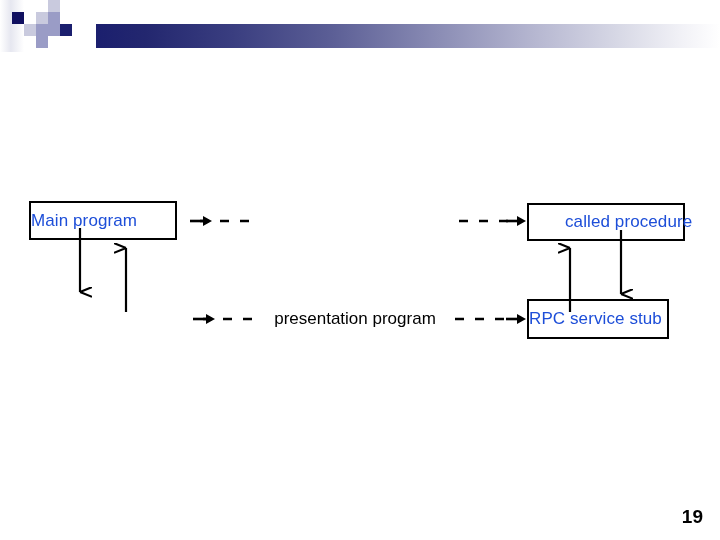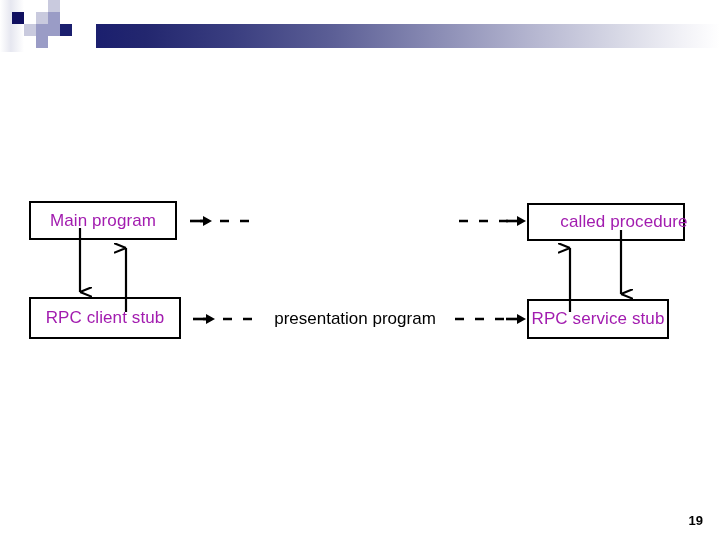--- a/index.html
+++ b/index.html
@@ -63,23 +63,23 @@
     width: 720px;
     height: 540px;
   }
   .node-box {
     position: absolute;
     box-sizing: border-box;
     border: 2px solid #000000;
     background: #ffffff;
     display: flex;
     align-items: center;
-    justify-content: center;
+    justify-content: flex-start;
     font-size: 17px;
-    color: #a21caf;
+    color: #1d4ed8;
     letter-spacing: 0.1px;
     white-space: nowrap;
   }
   #box-main-program   { left: 29px;  top: 201px; width: 148px; height: 39px; }
   #box-rpc-client     { left: 29px;  top: 297px; width: 152px; height: 42px; }
   #box-called-proc    { left: 527px; top: 203px; width: 158px; height: 38px; padding-left: 36px; }
   #box-rpc-service    { left: 527px; top: 299px; width: 142px; height: 40px; }
 
   .edge-label {
     position: absolute;
@@ -97,21 +97,21 @@
     top: 0;
     width: 720px;
     height: 540px;
     overflow: visible;
   }
 
   #page-number {
     position: absolute;
     right: 17px;
     bottom: 12px;
-    font-size: 13px;
+    font-size: 19px;
     font-weight: bold;
     color: #000000;
   }
 </style>
 </head>
 <body>
 
 <div id="slide">
 
   <div id="header-deco">
@@ -134,23 +134,20 @@
         <div class="deco-sq" style="left: 48px; top: 36px; background: rgb(255, 255, 255);"></div>
       </div>
   </div>
 
   <div id="diagram">
 
     <div class="node-box" id="box-main-program">
       <span>Main program</span>
     </div>
 
-    <div class="node-box" id="box-rpc-client">
-      <span>RPC client stub</span>
-    </div>
 
     <div class="node-box" id="box-called-proc">
       <span>called procedure</span>
     </div>
 
     <div class="node-box" id="box-rpc-service">
       <span>RPC service stub</span>
     </div>
 
     <div class="edge-label" id="label-presentation">presentation program</div>

